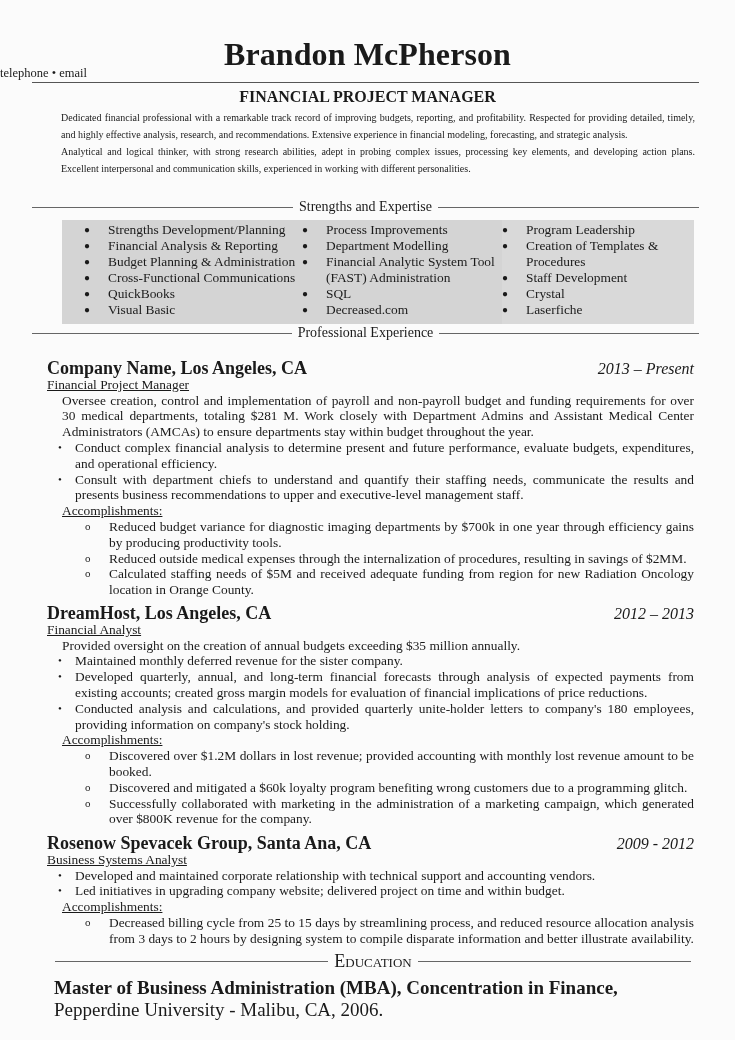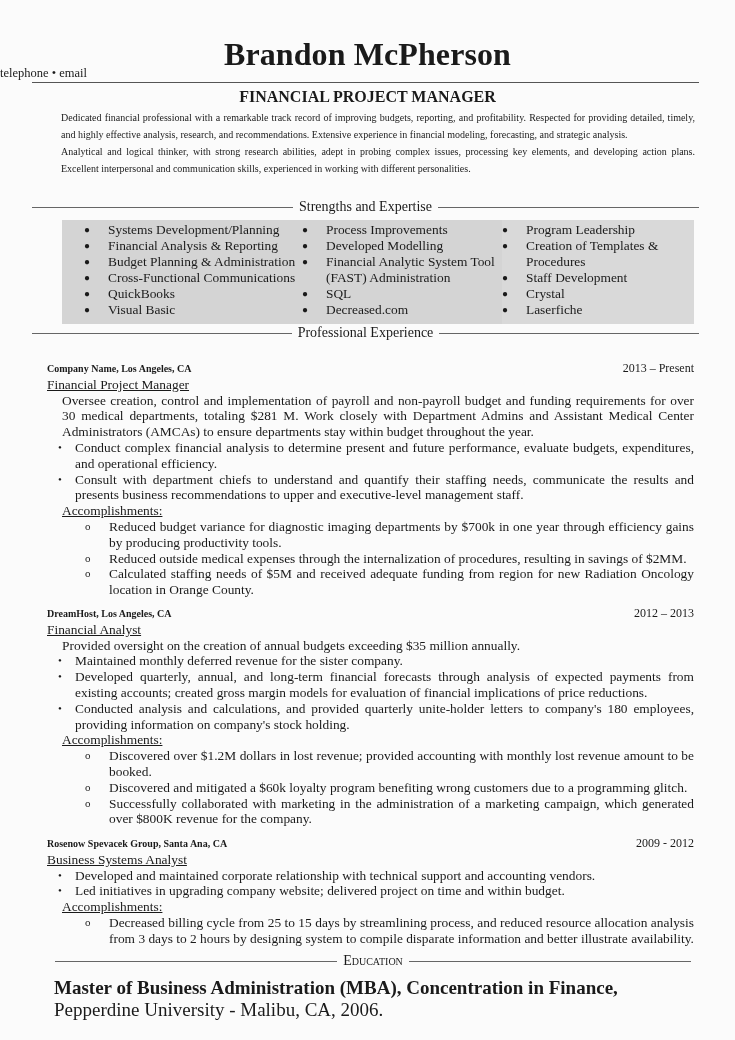--- a/index.html
+++ b/index.html
@@ -31,38 +31,38 @@
     font-size: 10px; line-height: 17px; text-align: justify;
   }
   .summary p { margin: 0; }
   .section-rule {
     position: absolute; left: 32px; width: 667px; height: 16px;
     display: flex; align-items: center; justify-content: space-between;
   }
   .section-rule .line { flex: 1; border-top: 1.5px solid #666; height: 0; }
   .section-rule .label { padding: 0 6px; font-size: 14px; white-space: nowrap; }
   .section-rule.edu { left: 55px; width: 636px; }
-  .section-rule.edu .label { font-variant: small-caps; font-size: 14px; }
+  .section-rule.edu .label { font-variant: small-caps; font-size: 18px; }
   .skills-box {
     position: absolute; top: 220px; left: 62px; width: 632px; height: 104px;
     background: #d4d4d4;
     display: flex; font-size: 13.4px; line-height: 16px;
   }
   .skills-col { padding-top: 2px; }
   .skills-col.c1 { width: 240px; padding-left: 22px; box-sizing: border-box; }
   .skills-col.c2 { width: 200px; padding-left: 0; }
   .skills-col.c3 { width: 192px; background: #d9d9d9; }
   .skill { display: flex; }
   .skill .b { width: 24px; flex: none; font-size: 10px; text-align: left; }
   .skills-col.c1 .skill .b { width: 24px; }
   .skill .t { flex: 1; }
   .job { position: absolute; left: 47px; width: 647px; font-size: 13.4px; line-height: 15.8px; }
   .job-head { display: flex; justify-content: space-between; }
-  .job-company { font-weight: bold; font-size: 10px; }
-  .job-dates { font-size: 12px; }
+  .job-company { font-weight: bold; font-size: 18px; }
+  .job-dates { font-size: 16px; font-style: italic; }
   .job-title { text-decoration: underline; }
   .job-desc { padding-left: 15px; text-align: justify; }
   .bullets, .subbullets { margin: 0; padding: 0; list-style: none; }
   .bullets li, .subbullets li { display: flex; text-align: justify; }
   .bullets li .m { width: 28px; flex: none; padding-left: 11px; box-sizing: border-box; font-size: 11px; }
   .bullets li .x { flex: 1; }
   .acc-label { padding-left: 15px; text-decoration: underline; }
   .subbullets li .m { width: 62px; flex: none; padding-left: 38px; box-sizing: border-box; font-size: 11px; }
   .subbullets li .x { flex: 1; }
   .edu-line {
@@ -88,21 +88,21 @@
   <div class="section-rule" style="top:199px">
     <span class="line"></span>
     <span class="label">Strengths and Expertise</span>
     <span class="line"></span>
   </div>
 
   <div class="skills-box">
     <div class="skills-col c1">
       <div class="skill">
           <span class="b">●</span>
-          <span class="t">Systems Development/Planning</span>
+          <span class="t">Strengths Development/Planning</span>
         </div>
       <div class="skill">
           <span class="b">●</span>
           <span class="t">Financial Analysis &amp; Reporting</span>
         </div>
       <div class="skill">
           <span class="b">●</span>
           <span class="t">Budget Planning &amp; Administration</span>
         </div>
       <div class="skill">
@@ -118,21 +118,21 @@
           <span class="t">Visual Basic</span>
         </div>
     </div>
     <div class="skills-col c2">
       <div class="skill">
           <span class="b">●</span>
           <span class="t">Process Improvements</span>
         </div>
       <div class="skill">
           <span class="b">●</span>
-          <span class="t">Developed Modelling</span>
+          <span class="t">Department Modelling</span>
         </div>
       <div class="skill">
           <span class="b">●</span>
           <span class="t">Financial Analytic System Tool (FAST) Administration</span>
         </div>
       <div class="skill">
           <span class="b">●</span>
           <span class="t">SQL</span>
         </div>
       <div class="skill">

